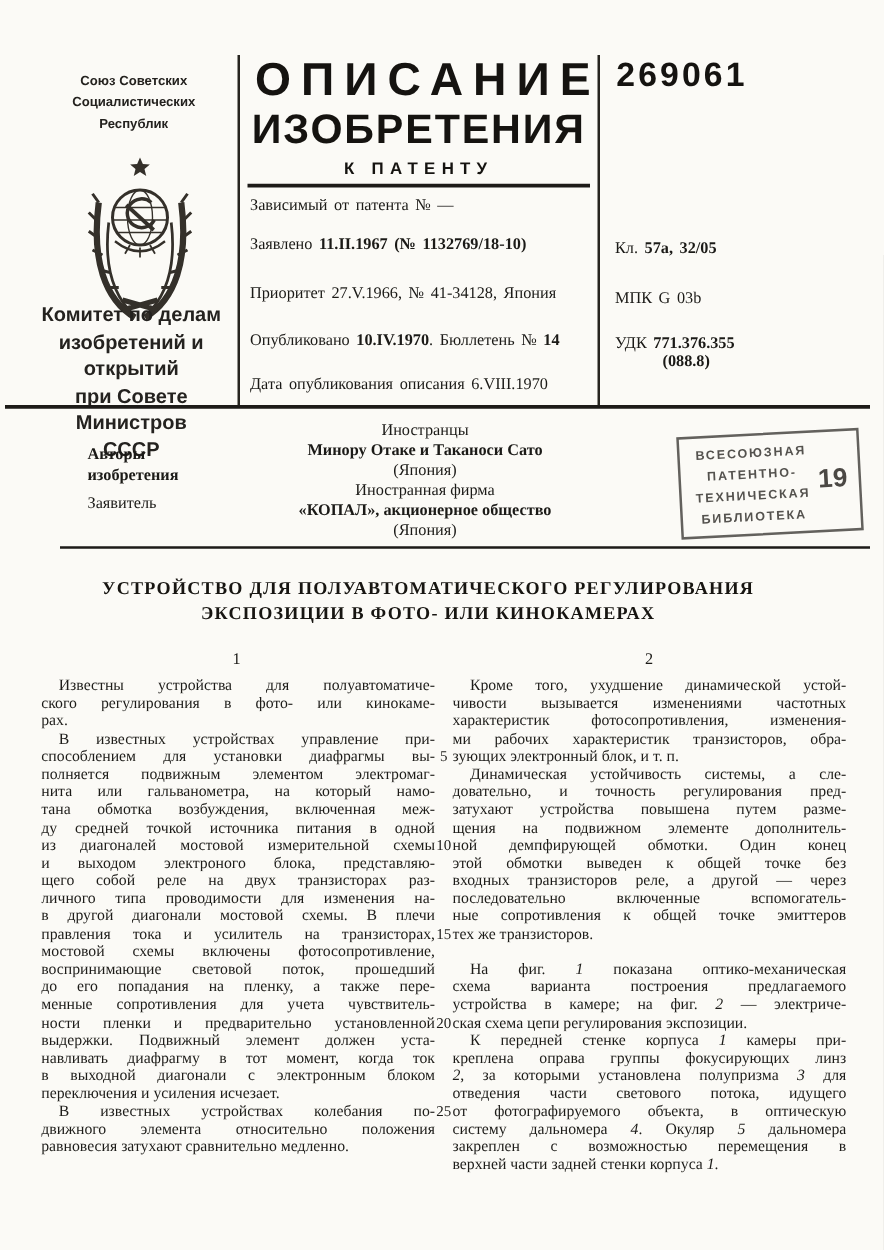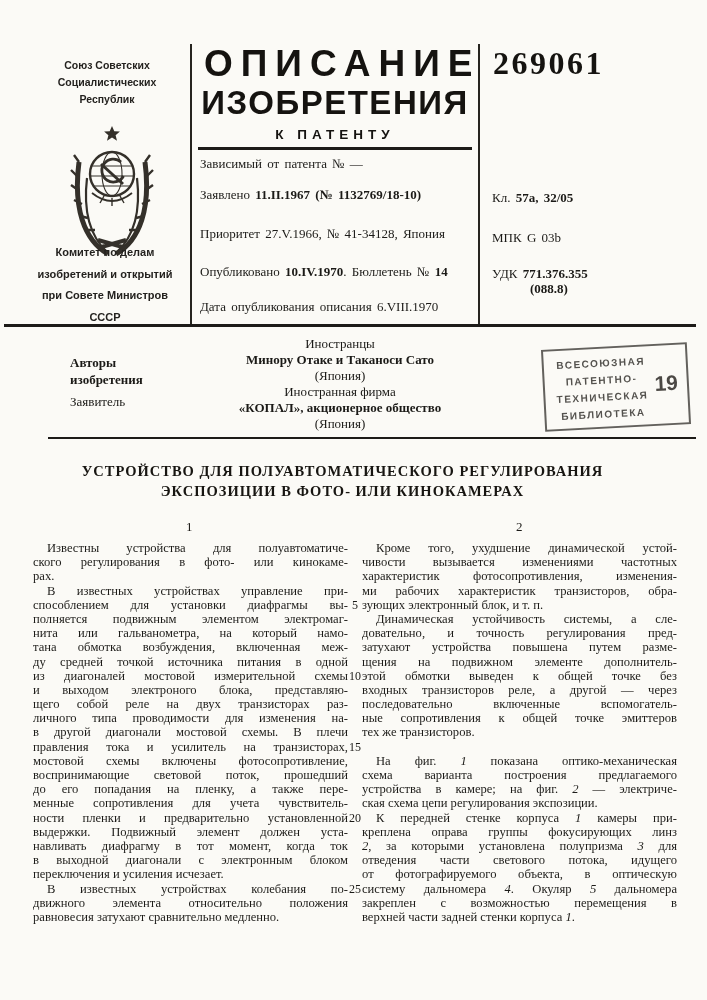--- a/index.html
+++ b/index.html
@@ -4,35 +4,35 @@
 <style>
   *{margin:0;padding:0;box-sizing:border-box;}
   body{background:#d9d8d4;font-family:"Liberation Serif",serif;}
   .page{position:relative;width:707px;height:1000px;background:#fbfaf6;color:#1b1a17;overflow:hidden;}
 
   
   .union{position:absolute;left:28px;top:57px;width:158px;text-align:center;
          font-family:"Liberation Sans",sans-serif;font-weight:700;font-size:10.5px;line-height:17px;color:#24221f;}
   .emblem{position:absolute;left:62px;top:124px;}
   .committee{position:absolute;left:20px;top:242px;width:170px;text-align:center;
-         font-family:"Liberation Sans",sans-serif;font-weight:700;font-size:11px;line-height:21.5px;color:#24221f;}
+         font-family:"Liberation Sans",sans-serif;font-weight:700;font-size:16px;line-height:21.5px;color:#24221f;}
 
   .vline{position:absolute;top:44px;height:282px;width:2px;background:#26241f;}
   .vline1{left:190px;}
   .vline2{left:478px;}
 
   
   .masthead{position:absolute;left:198px;top:44px;width:274px;text-align:center;color:#151310;}
   .mh1{font-family:"Liberation Sans",sans-serif;font-weight:700;font-size:37px;letter-spacing:8px;text-indent:6px;line-height:40px;white-space:nowrap;}
   .mh2{font-family:"Liberation Sans",sans-serif;font-weight:700;font-size:33px;letter-spacing:1.5px;line-height:38px;white-space:nowrap;}
   .mh3{font-family:"Liberation Sans",sans-serif;font-weight:700;font-size:13.5px;letter-spacing:5px;line-height:16px;margin-top:5px;}
   .mhrule{height:2.5px;background:#1d1b18;margin-top:4px;}
 
-  .docnum{position:absolute;left:493px;top:45px;font-family:Liberation Serif, serif;
-          font-weight:700;font-size:32px;letter-spacing:2.5px;color:#151310;}
+  .docnum{position:absolute;left:493px;top:45px;font-family:Liberation Sans, sans-serif;
+          font-weight:700;font-size:27px;letter-spacing:2.5px;color:#151310;}
 
   .fc{position:absolute;left:200px;font-size:13px;word-spacing:2px;white-space:nowrap;}
   .fc0{top:156px;} .fc1{top:187px;} .fc2{top:226px;} .fc3{top:264px;} .fc4{top:299px;}
   .fr{position:absolute;left:492px;font-size:13px;word-spacing:2px;white-space:nowrap;}
   .fr0{top:190px;} .fr1{top:230px;} .fr2{top:266px;}
   .fr3{left:530px;top:281px;}
 
   .hrule{position:absolute;background:#1d1b18;}
   .hr1{left:4px;top:324px;width:692px;height:2.5px;}
   .hr2{left:48px;top:437px;width:648px;height:2px;}
@@ -212,20 +212,21 @@
     <div class="btcol">
         <div class="bodyline indent"><span>Кроме того, ухудшение динамической устой-</span></div>
         <div class="bodyline"><span>чивости вызывается изменениями частотных</span></div>
         <div class="bodyline"><span>характеристик фотосопротивления, изменения-</span></div>
         <div class="bodyline"><span>ми рабочих характеристик транзисторов, обра-</span></div>
         <div class="bodyline end"><span>зующих электронный блок, и т. п.</span></div>
         <div class="bodyline indent"><span>Динамическая устойчивость системы, а сле-</span></div>
         <div class="bodyline"><span>довательно, и точность регулирования пред-</span></div>
         <div class="bodyline"><span>затухают устройства повышена путем разме-</span></div>
         <div class="bodyline"><span>щения на подвижном элементе дополнитель-</span></div>
+        <div class="bodyline"><span>ной демпфирующей обмотки. Один конец</span></div>
         <div class="bodyline"><span>этой обмотки выведен к общей точке без</span></div>
         <div class="bodyline"><span>входных транзисторов реле, а другой — через</span></div>
         <div class="bodyline"><span>последовательно включенные вспомогатель-</span></div>
         <div class="bodyline"><span>ные сопротивления к общей точке эмиттеров</span></div>
         <div class="bodyline end"><span>тех же транзисторов.</span></div>
         <div class="bodyline"></div>
         <div class="bodyline indent"><span>На фиг. </span><span style="font-style: italic;">1</span><span> показана оптико-механическая</span></div>
         <div class="bodyline"><span>схема варианта построения предлагаемого</span></div>
         <div class="bodyline"><span>устройства в камере; на фиг. </span><span style="font-style: italic;">2</span><span> — электриче-</span></div>
         <div class="bodyline end"><span>ская схема цепи регулирования экспозиции.</span></div>

